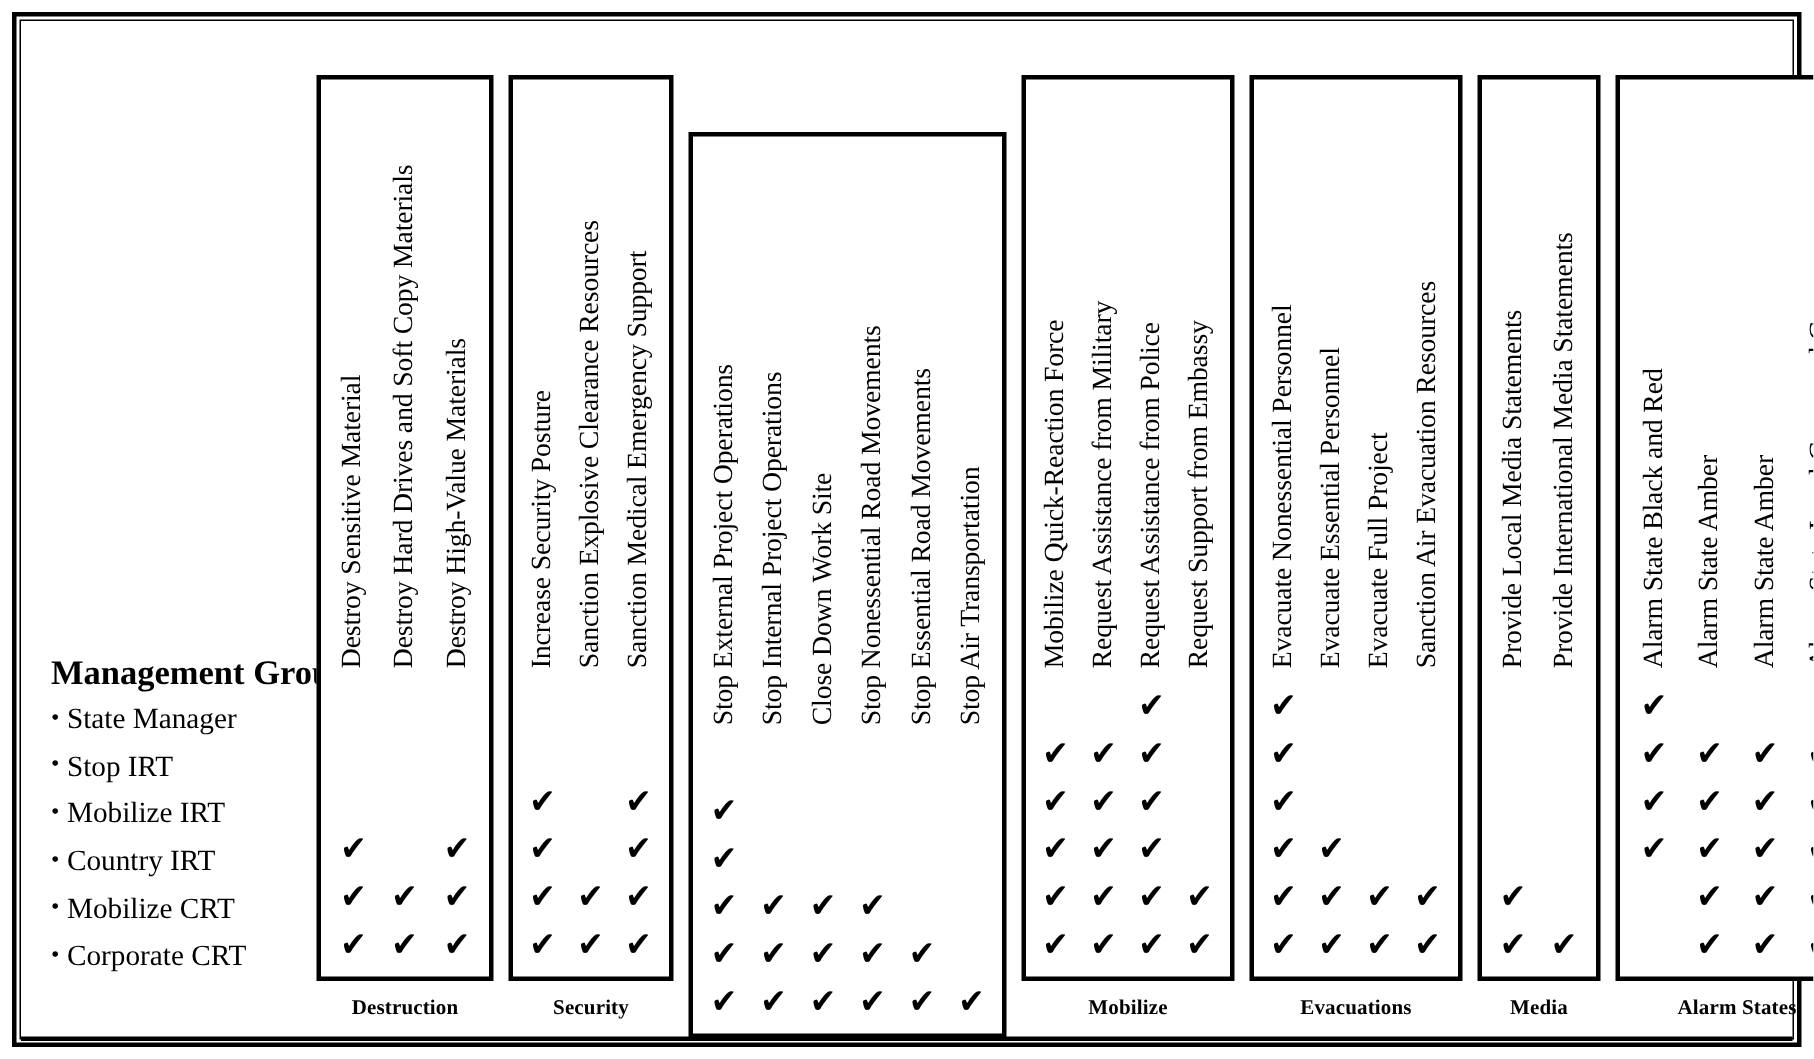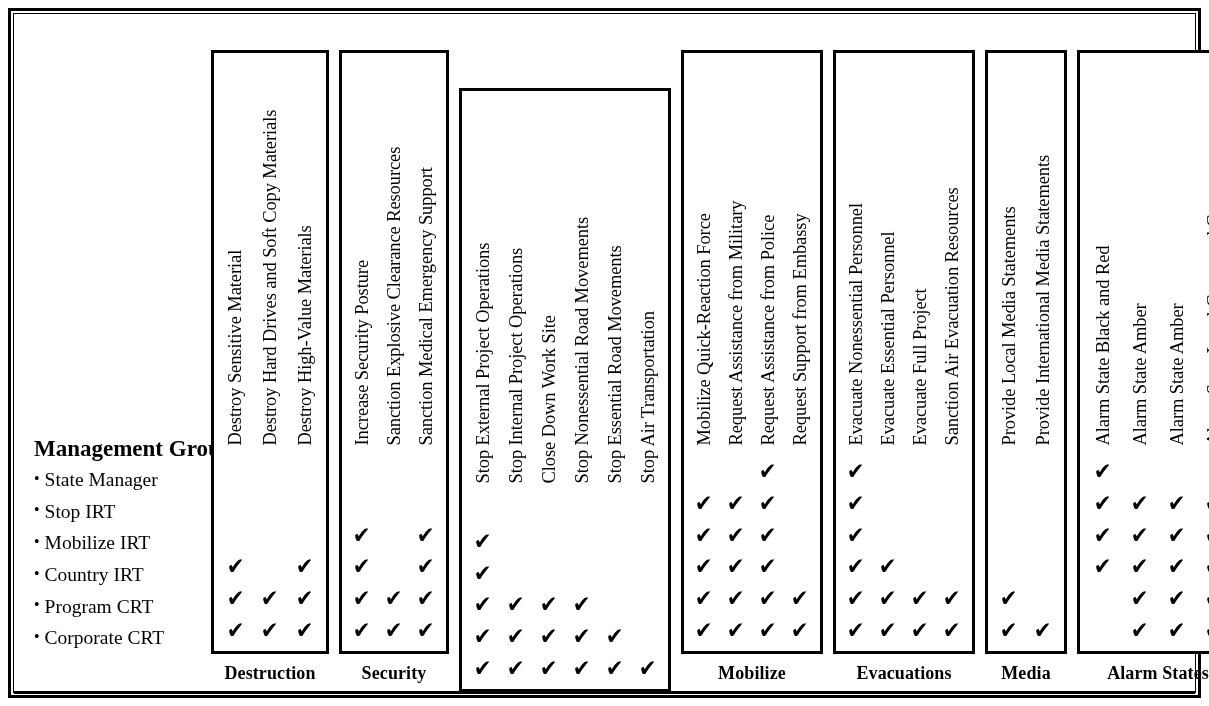--- a/index.html
+++ b/index.html
@@ -164,21 +164,21 @@
   }
   .cell.off .check { visibility: hidden; }
 
   
   .group-caption {
     height: 38px;
     display: flex;
     align-items: center;
     justify-content: center;
     font-weight: bold;
-    font-size: 18px;
+    font-size: 14px;
     white-space: nowrap;
     letter-spacing: 0.1px;
   }
 
   
   .bottom-rule {
     position: absolute;
     left: 14px;
     right: 14px;
     bottom: 12px;
@@ -212,21 +212,21 @@
             <div class="rl-item">
               <span class="rl-bullet">•</span>
               <span>Mobilize IRT</span>
             </div>
             <div class="rl-item">
               <span class="rl-bullet">•</span>
               <span>Country IRT</span>
             </div>
             <div class="rl-item">
               <span class="rl-bullet">•</span>
-              <span>Program CRT</span>
+              <span>Mobilize CRT</span>
             </div>
             <div class="rl-item">
               <span class="rl-bullet">•</span>
               <span>Corporate CRT</span>
             </div>
           </div>
       </div>
     </div>
 
     <div id="groups-host" style="display:flex;flex-direction:row;align-items:flex-end;height:100%;">

